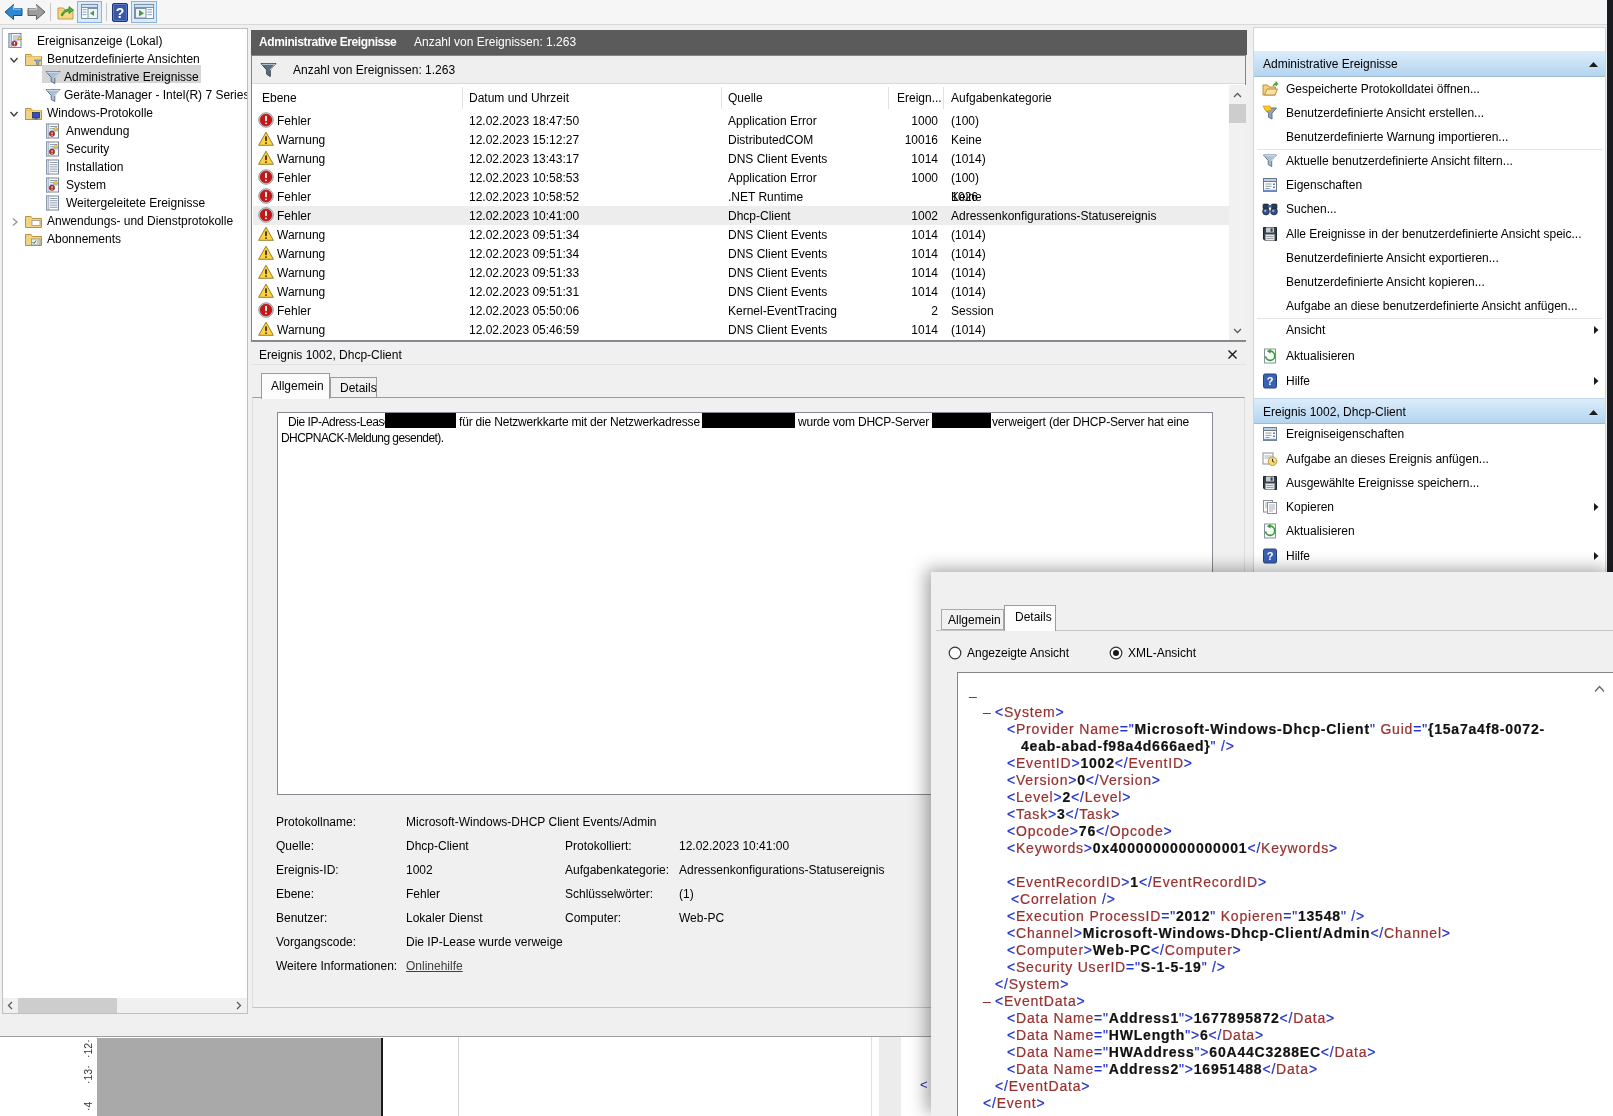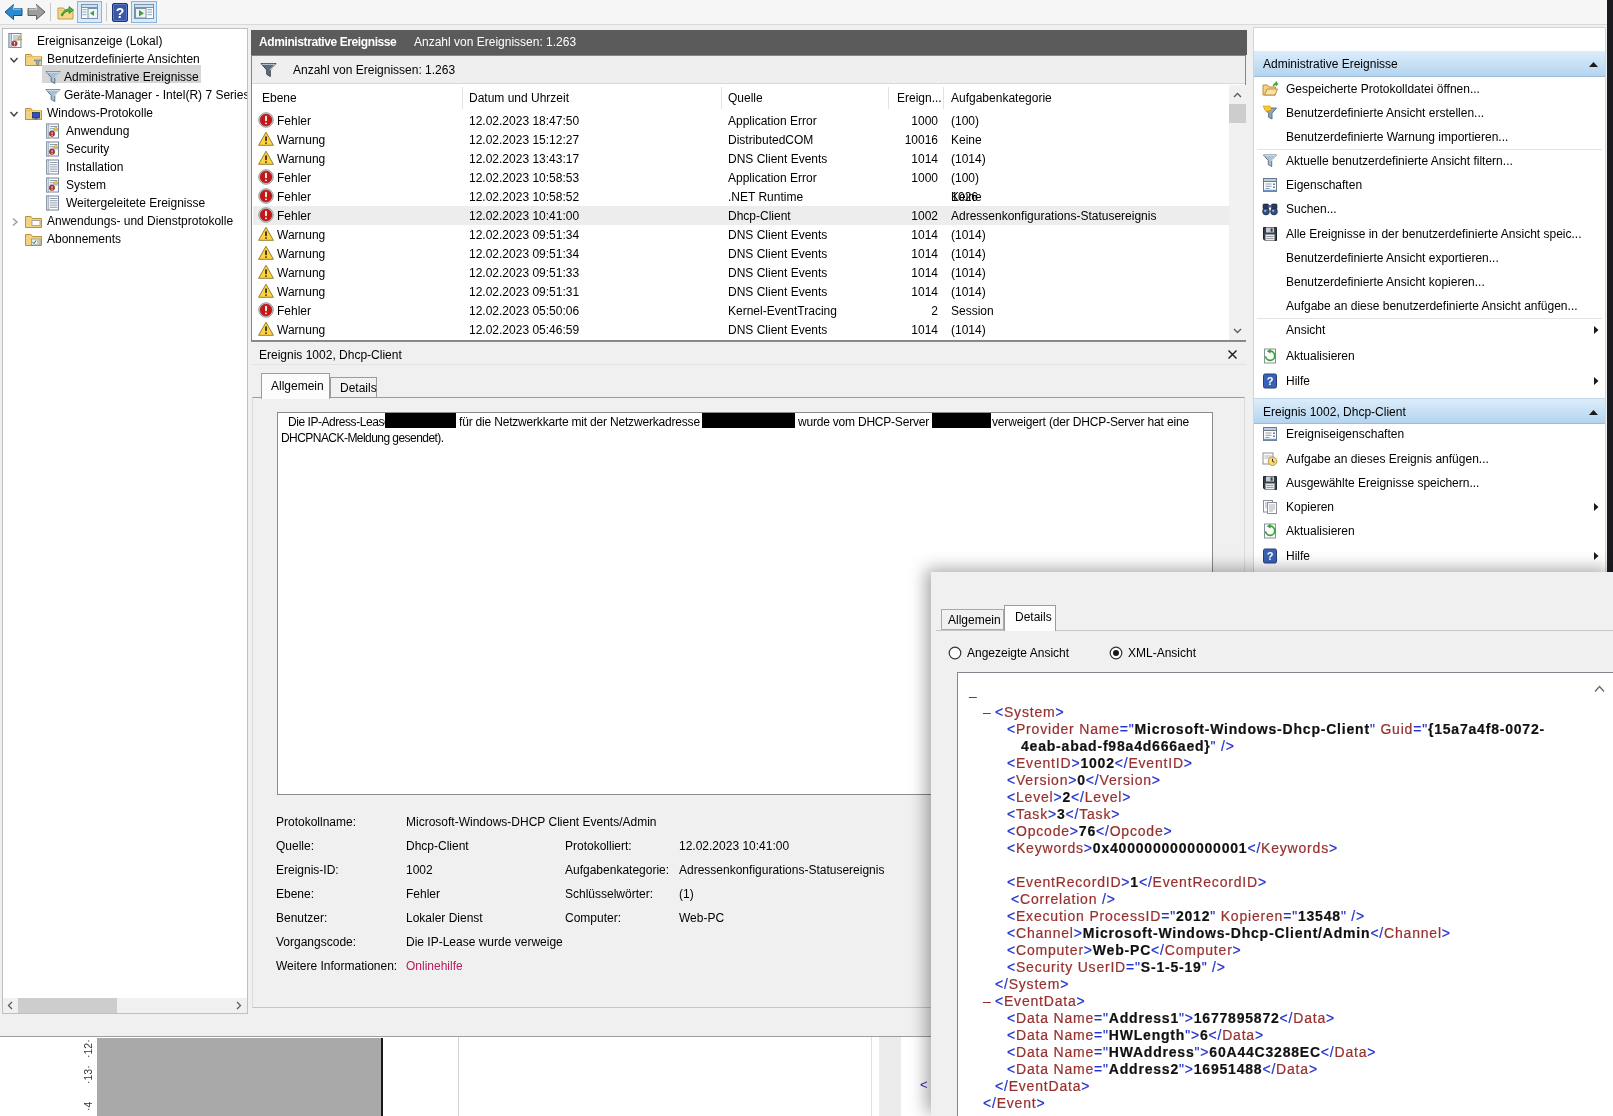--- a/index.html
+++ b/index.html
@@ -399,21 +399,21 @@
     <span class="t" style="left:155px;top:546px">Fehler</span>
     <span class="t" style="left:314px;top:546px">Schlüsselwörter:</span>
     <span class="t" style="left:428px;top:546px">(1)</span>
     <span class="t" style="left:25px;top:570px">Benutzer:</span>
     <span class="t" style="left:155px;top:570px">Lokaler Dienst</span>
     <span class="t" style="left:314px;top:570px">Computer:</span>
     <span class="t" style="left:428px;top:570px">Web-PC</span>
     <span class="t" style="left:25px;top:594px">Vorgangscode:</span>
     <span class="t" style="left:155px;top:594px">Die IP-Lease wurde verweige</span>
     <span class="t" style="left:25px;top:618px">Weitere Informationen:</span>
-    <span class="t" style="left:155px;top:618px;color:#be185d;">Onlinehilfe</span>
+    <span class="t" style="left:155px;top:618px;color:#404040;text-decoration:underline">Onlinehilfe</span>
   </div>
 
   <div class="abs" id="actions" style="left:1253px;top:27px;width:353px;height:987px;background:#fff;border:1px solid #d4d4d4">
     <div class="abs" style="left:0;top:23px;width:351px;height:26px;background:linear-gradient(#dcedfb,#b4d4ef);border-bottom:1px solid #9ebcd8">
       <span class="t" style="left:9px;top:6px">Administrative Ereignisse</span>
       <svg style="left:334px;top:10px" width="11" height="7" viewBox="0 0 11 7">
           <path d="M1 6 L5.5 1 L10 6 Z" fill="#1a1a1a"></path>
         </svg>
     </div>
     <div class="abs" style="left:3px;top:121px;width:345px;height:1px;background:#e4e4e4"></div>

